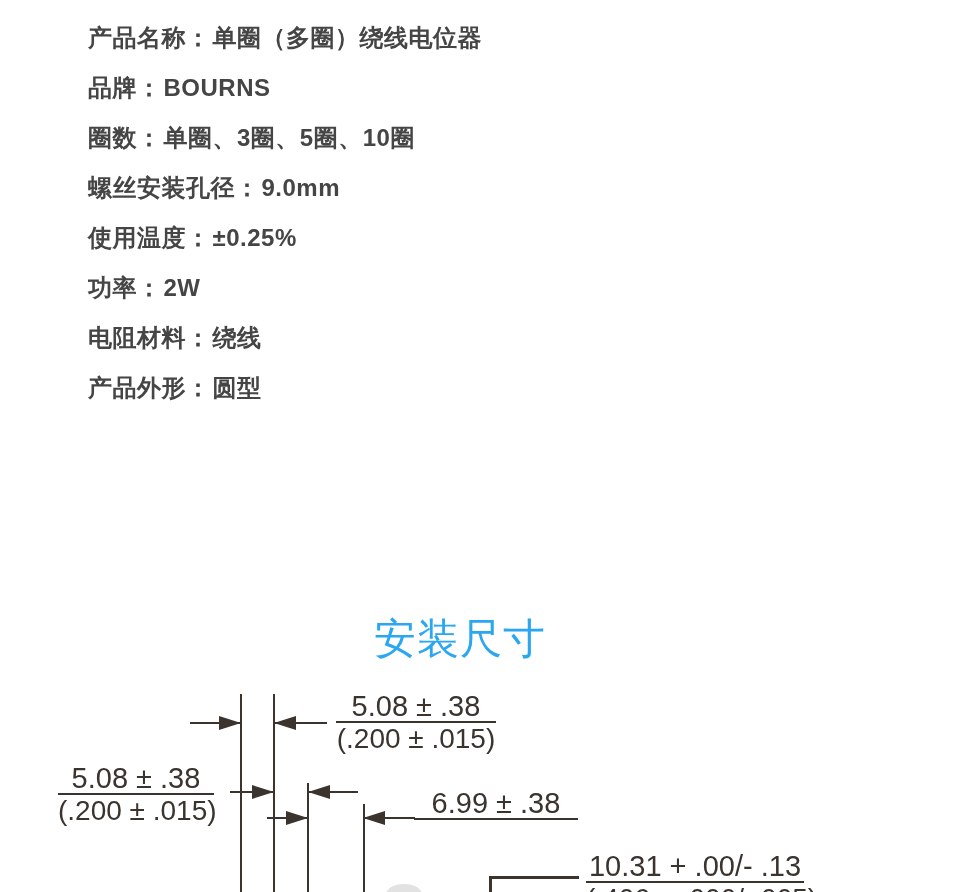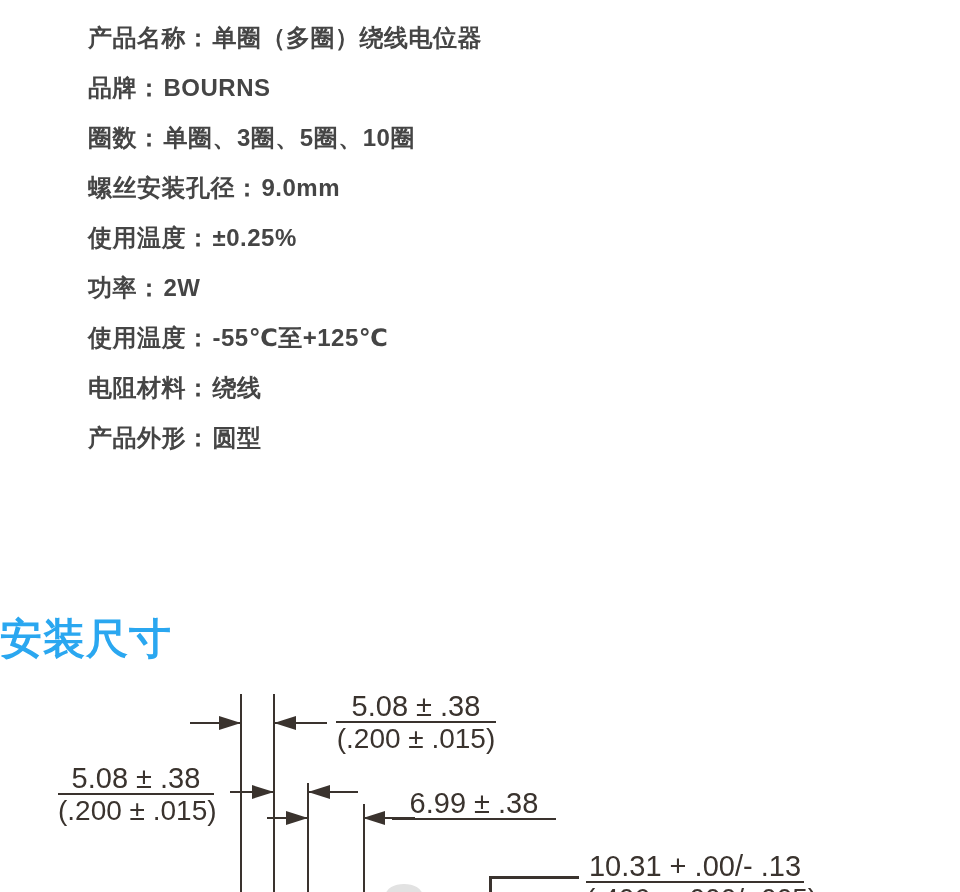--- a/index.html
+++ b/index.html
@@ -11,21 +11,21 @@
   
   .specs{position:absolute;left:88px;top:13px;}
   .spec-row{
     height:50px;line-height:50px;white-space:nowrap;
     font-size:24px;font-weight:700;color:#454545;letter-spacing:0.5px;
   }
   .spec-row .lbl{margin-right:2px;}
   
   .section-title{
     position:absolute;left:0;top:611px;width:920px;margin:0;
-    text-align:left;font-size:42px;font-weight:700;color:#2aa7f0;
+    text-align:center;font-size:42px;font-weight:400;color:#2aa7f0;
     letter-spacing:1px;
   }
   
   .drawing{position:absolute;left:0;top:0;width:960px;height:892px;border-radius:30px;}
   .ext{position:absolute;width:2px;background:#3a332e;}
   .dim{position:absolute;height:0;border-top:2px solid #3a332e;}
   .ah{position:absolute;top:-8px;width:0;height:0;
       border-top:7px solid transparent;border-bottom:7px solid transparent;}
   .ah-r{right:0;border-left:22px solid #3a332e;}
   .ah-l{left:0;border-right:22px solid #3a332e;}
@@ -42,21 +42,20 @@
 </head>
 <body>
 
 <div class="specs">
   <div class="spec-row"><span class="lbl">产品名称：</span><span>单圈（多圈）绕线电位器</span></div>
   <div class="spec-row"><span class="lbl">品牌：</span><span>BOURNS</span></div>
   <div class="spec-row"><span class="lbl">圈数：</span><span>单圈、3圈、5圈、10圈</span></div>
   <div class="spec-row"><span class="lbl">螺丝安装孔径：</span><span>9.0mm</span></div>
   <div class="spec-row"><span class="lbl">使用温度：</span><span>±0.25%</span></div>
   <div class="spec-row"><span class="lbl">功率：</span><span>2W</span></div>
-  <div class="spec-row"><span class="lbl">使用温度：</span><span>-55℃至+125℃</span></div>
   <div class="spec-row"><span class="lbl">电阻材料：</span><span>绕线</span></div>
   <div class="spec-row"><span class="lbl">产品外形：</span><span>圆型</span></div>
 </div>
 
 <h2 class="section-title">安装尺寸</h2>
 
 <div class="drawing">
 
   <div class="ext" style="left:240px;top:694px;height:198px;"></div>
   <div class="ext" style="left:273px;top:694px;height:198px;"></div>
@@ -87,21 +86,21 @@
   <div class="fraction" style="left:336px;top:691px;width:160px;">
     <span class="num">5.08 ± .38</span>
     <span class="bar"></span>
     <span class="den">(.200 ± .015)</span>
   </div>
   <div class="fraction" style="left:58px;top:763px;width:156px;">
     <span class="num">5.08 ± .38</span>
     <span class="bar"></span>
     <span class="den">(.200 ± .015)</span>
   </div>
-  <div class="fraction" style="left:392px;top:788px;width:164px;">
+  <div class="fraction" style="left:414px;top:788px;width:164px;">
     <span class="num">6.99 ± .38</span>
     <span class="bar"></span>
   </div>
   <div class="fraction" style="left:586px;top:851px;width:218px;">
     <span class="num">10.31 + .00/- .13</span>
     <span class="bar"></span>
     <span class="den">(.406 + .000/-.005)</span>
   </div>
 
   <div class="outline" style="left:489px;top:876px;width:90px;height:3px;"></div>

